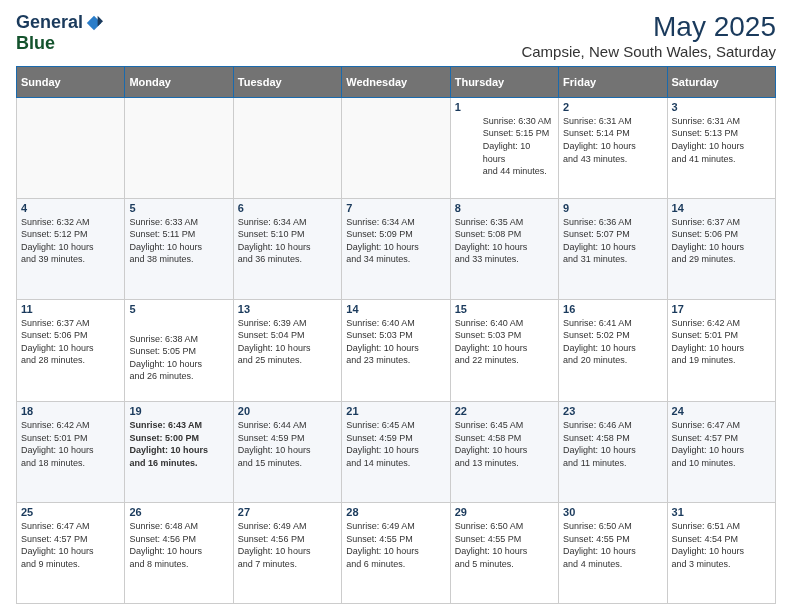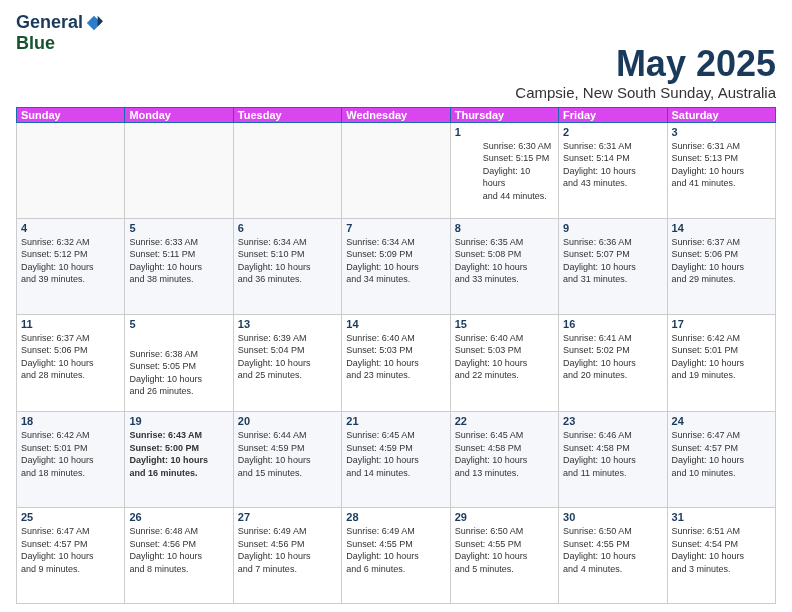--- a/index.html
+++ b/index.html
@@ -39,43 +39,42 @@
     .logo-blue { color: #14532d; }
     .logo-icon {
       width: 18px;
       height: 18px;
       margin-left: 2px;
     }
     .title-area {
       text-align: right;
     }
     .month-title {
-      font-size: 36px;
-      font-weight: bold;
+      font-size: 28px;
+      font-weight: normal;
       color: #1a3a5c;
       line-height: 1.1;
-      margin-top: 32px;
     }
     .location {
       font-size: 15px;
       color: #333;
     }
     .calendar {
       flex: 1;
       border: 1px solid #ccc;
       border-collapse: collapse;
       width: 100%;
       table-layout: fixed;
     }
     .calendar th {
-      background-color: #d946ef;
+      background-color: #737373;
       color: white;
       font-size: 11px;
       font-weight: bold;
-      padding: 1px 4px;
+      padding: 9px 4px;
       text-align: left;
       border: 1px solid #1a6aad;
     }
     .calendar td {
       border: 1px solid #ccc;
       vertical-align: top;
       padding: 3px 4px;
       font-size: 9.5px;
       color: #222;
       background: #fff;
@@ -112,21 +111,21 @@
           <polygon points="10,2 18,10 10,18 2,10" fill="#2a7dc9"></polygon>
           <polygon points="14,2 20,8 14,14" fill="#1a3a5c"></polygon>
         </svg>
       </div>
       <div style="font-size:18px;font-weight:bold;">
         <span class="logo-blue">Blue</span>
       </div>
     </div>
     <div class="title-area">
       <div class="month-title">May 2025</div>
-      <div class="location">Campsie, New South Sunday, Australia</div>
+      <div class="location">Campsie, New South Wales, Saturday</div>
     </div>
   </div>
 
   <table class="calendar">
     <thead>
       <tr>
       <th>Sunday</th>
           <th>Monday</th>
           <th>Tuesday</th>
           <th>Wednesday</th>

